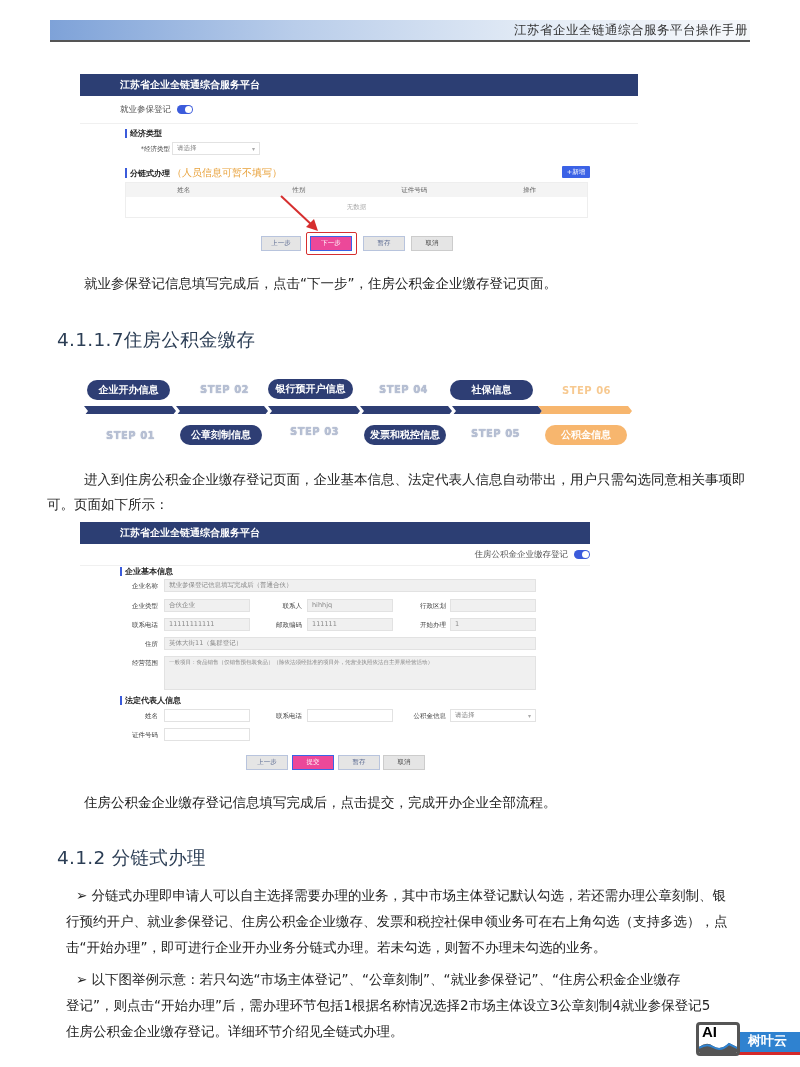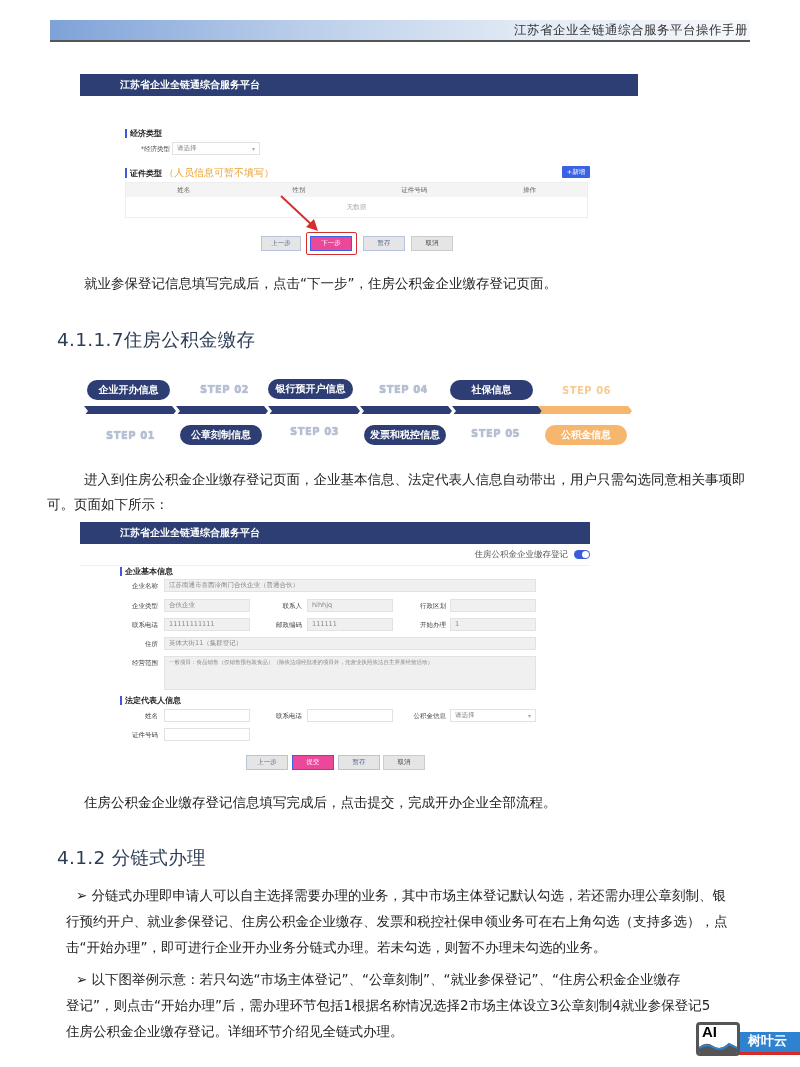--- a/index.html
+++ b/index.html
@@ -64,28 +64,32 @@
 </style>
 </head>
 <body>
 
 <div class="page-header">
   <span class="title">江苏省企业全链通综合服务平台操作手册</span>
 </div>
 
 <div class="shot" id="shot1">
   <div class="banner">江苏省企业全链通综合服务平台</div>
+  <div class="toggle-row">
+    <span>就业参保登记</span>
+    <span class="toggle"></span>
+  </div>
   <div class="sec-title" style="left:45px; top:55px;">经济类型</div>
   <div class="lbl" style="left:50px; top:71px; width:40px;">*经济类型</div>
   <div class="fld white" style="left:92px; top:68px; width:88px;">
     <span>请选择</span>
     <span class="caret">▾</span>
   </div>
   <div class="sec-title" style="left:45px; top:94px;">
-    <span>证件类型</span><span class="hint">（人员信息可暂不填写）</span>
+    <span>分链式办理</span><span class="hint">（人员信息可暂不填写）</span>
   </div>
   <div class="add-btn">+新增</div>
   <div class="tbl">
     <div class="head">
       <span>姓名</span>
       <span>性别</span>
       <span>证件号码</span>
       <span>操作</span>
     </div>
     <div class="empty">无数据</div>
@@ -135,21 +139,21 @@
 
 <div class="shot" id="shot2">
   <div class="banner">江苏省企业全链通综合服务平台</div>
   <div class="toggle-row" style="height:22px;justify-content:flex-end;">
     <span>住房公积金企业缴存登记</span>
     <span class="toggle"></span>
   </div>
   <div class="sec-title" style="left:40px; top:45px;">企业基本信息</div>
 
   <div class="lbl" style="left:30px; top:60px; width:48px;">企业名称</div>
-  <div class="fld" style="left:84px; top:57px; width:372px;">江苏南通市喜西冷阁门合伙企业（普通合伙）</div>
+  <div class="fld" style="left:84px; top:57px; width:372px;">就业参保登记信息填写完成后（普通合伙）</div>
 
   <div class="lbl" style="left:30px; top:80px; width:48px;">企业类型</div>
   <div class="fld" style="left:84px; top:77px; width:86px;">合伙企业</div>
   <div class="lbl" style="left:176px; top:80px; width:46px;">联系人</div>
   <div class="fld" style="left:227px; top:77px; width:86px;">hihhjq</div>
   <div class="lbl" style="left:318px; top:80px; width:48px;">行政区划</div>
   <div class="fld" style="left:370px; top:77px; width:86px;"></div>
 
   <div class="lbl" style="left:30px; top:99px; width:48px;">联系电话</div>
   <div class="fld" style="left:84px; top:96px; width:86px;">11111111111</div>

